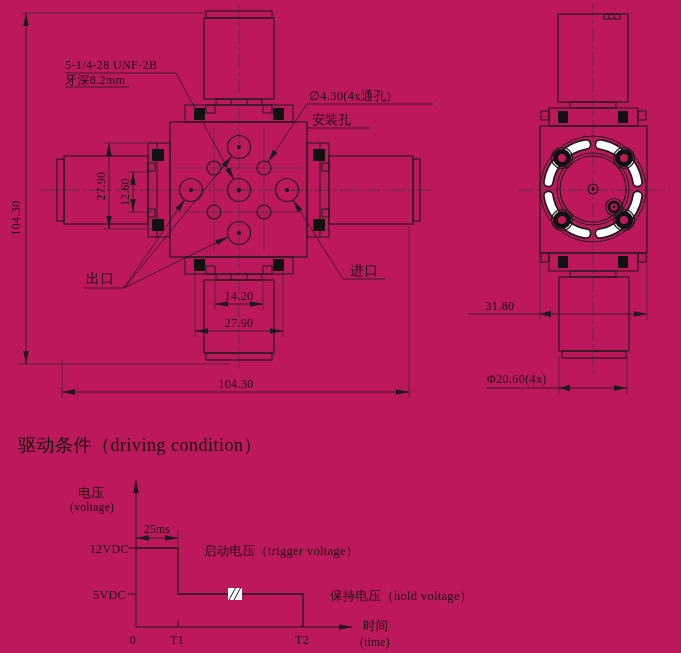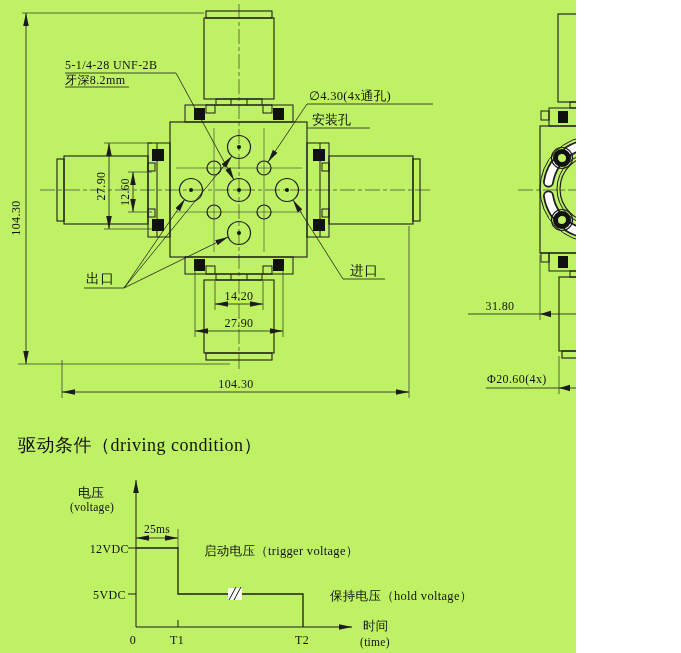--- a/index.html
+++ b/index.html
@@ -1,16 +1,16 @@
 <!DOCTYPE html>
 <html><head>
 <meta charset="utf-8">
 <style>
   html,body{margin:0;padding:0;background:#fff;}
-  .canvas{position:relative;width:576px;height:653px;background:#bef264;overflow:hidden;}
+  .canvas{position:relative;width:681px;height:653px;background:#be185d;overflow:hidden;}
   svg{display:block;}
   .ln{fill:none;stroke:#1c1c1c;stroke-width:1.1;}
   .ln1{fill:none;stroke:#1c1c1c;stroke-width:1;}
   .thin{fill:none;stroke:#3a3a3a;stroke-width:0.6;}
   .ext{fill:none;stroke:#2e2e2e;stroke-width:0.7;}
   .cl{fill:none;stroke:#3c3c3c;stroke-width:0.7;stroke-dasharray:15 3 4 3;}
   .dim{fill:none;stroke:#1c1c1c;stroke-width:0.8;}
   .seal{fill:#111;stroke:none;}
   .dot{fill:#111;stroke:none;}
   .slotB{fill:none;stroke:#1c1c1c;stroke-width:11;stroke-linecap:round;}

